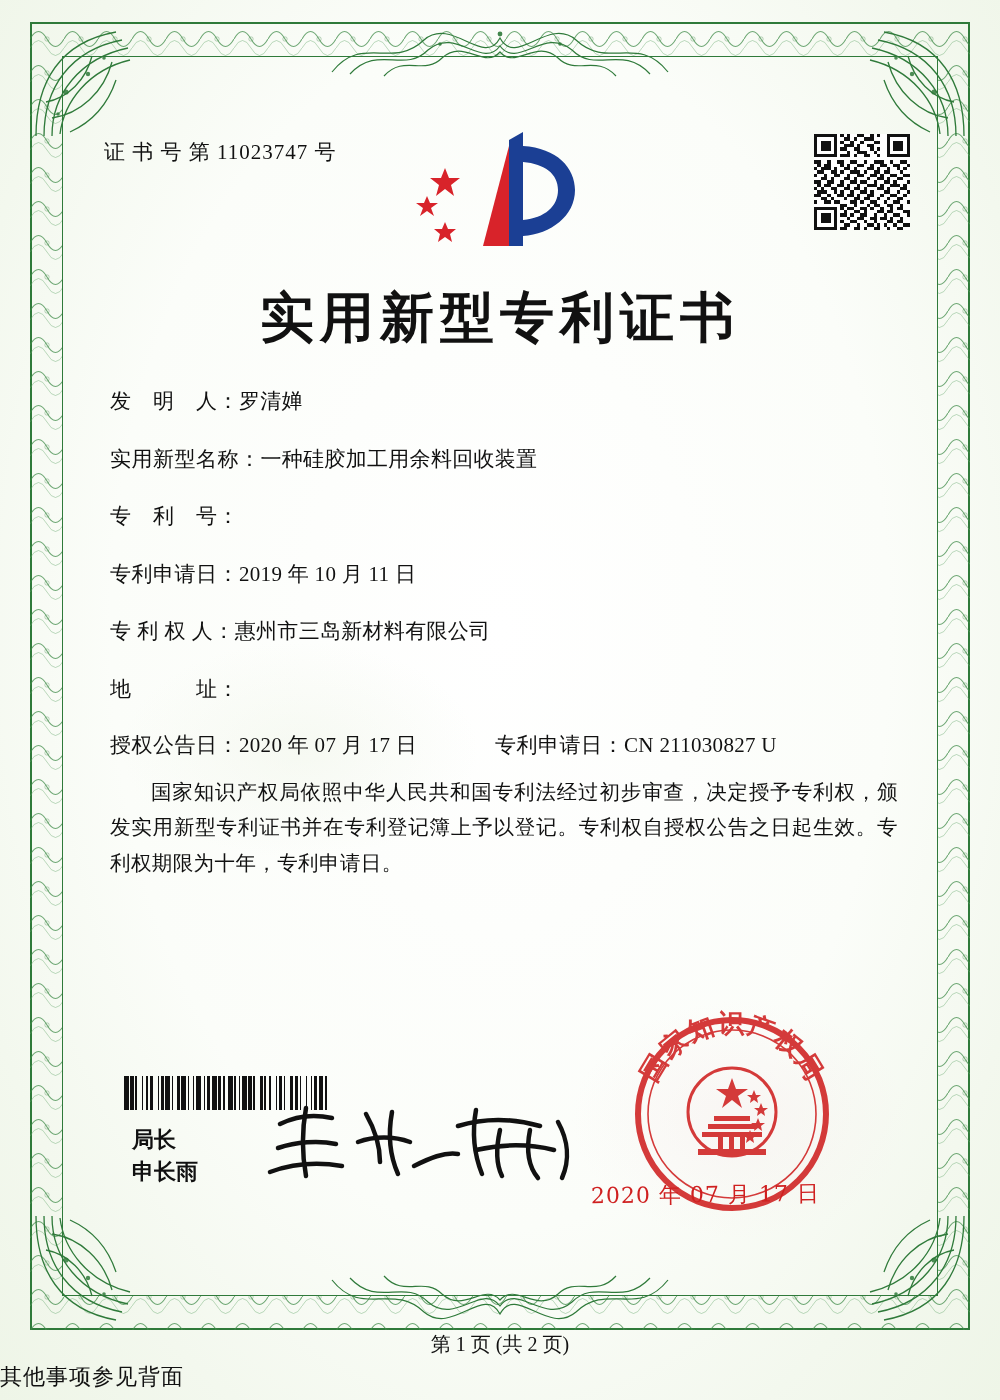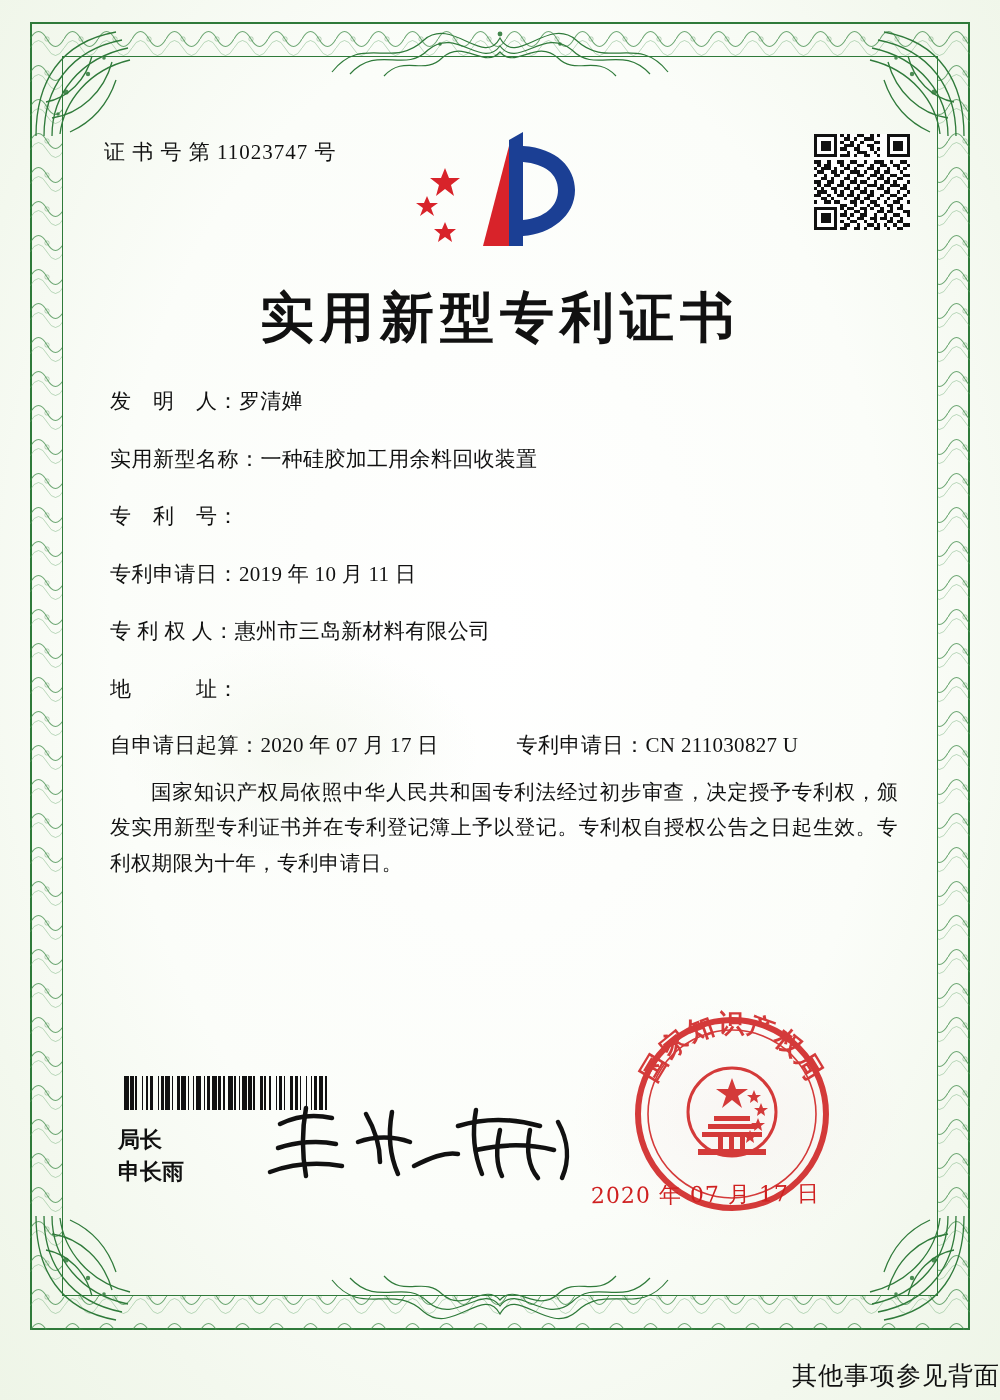--- a/index.html
+++ b/index.html
@@ -122,21 +122,21 @@
   .barcode{
     position:absolute;left:62px;bottom:186px;
     width:258px;height:34px;
     display:flex;align-items:stretch;
     overflow:hidden;
   }
   .barcode i{display:block;height:100%;background:#111;}
 
   
   .sign-label{
-    position:absolute;left:56px;bottom:108px;
+    position:absolute;left:70px;bottom:108px;
     font-size:22px;line-height:1.45;color:#111;
     font-family:"DejaVu Serif", serif;
     font-weight:bold;
   }
   .signature{
     position:absolute;left:200px;bottom:110px;
     width:320px;height:90px;
   }
   .signature svg{width:100%;height:100%;display:block;}
 
@@ -154,21 +154,21 @@
     white-space:nowrap;
     transform:rotate(-0.6deg);
   }
 
   .page-no{
     position:absolute;left:0;right:0;bottom:42px;
     text-align:center;font-size:20px;color:#111;
   }
   .footnote{
     position:absolute;left:0;right:0;bottom:8px;
-    text-align:right;font-size:25px;color:#111;
+    text-align:left;font-size:22px;color:#111;
     letter-spacing:1px;
   }
 
   
   .tint{
     position:absolute;border-radius:50%;
     pointer-events:none;opacity:.45;
   }
 </style>
 </head>
@@ -554,21 +554,21 @@
       <div class="field">
         <span class="flabel">专 利 权 人：</span>
         <span class="fvalue">惠州市三岛新材料有限公司</span>
       </div>
 
       <div class="field">
         <span class="flabel">地　　　址：</span>
       </div>
 
       <div class="field-row2">
-        <span class="flabel">自申请日起算：</span>
+        <span class="flabel">授权公告日：</span>
         <span class="fvalue">2020 年 07 月 17 日</span>
         <span class="gap"></span>
         <span class="flabel">专利申请日：</span>
         <span class="fvalue">CN 211030827 U</span>
       </div>
 
       <div class="para">国家知识产权局依照中华人民共和国专利法经过初步审查，决定授予专利权，颁发实用新型专利证书并在专利登记簿上予以登记。专利权自授权公告之日起生效。专利权期限为十年，专利申请日。</div>
     </div>
 
     <div class="barcode" id="barcode">
@@ -709,15 +709,16 @@
           <text font-family="DejaVu Serif, serif" font-size="26" font-weight="bold" fill="#cf2020" letter-spacing="2">
             <textPath href="#sealTop" startOffset="50%" text-anchor="middle">国家知识产权局</textPath>
           </text>
         </g>
       </svg>
     </div>
     <div class="seal-date">2020 年 07 月 17 日</div>
 
   </div>
 
+  <div class="page-no">第 1 页 (共 2 页)</div>
   <div class="footnote">其他事项参见背面</div>
 
 </div>
 
 </body></html>

